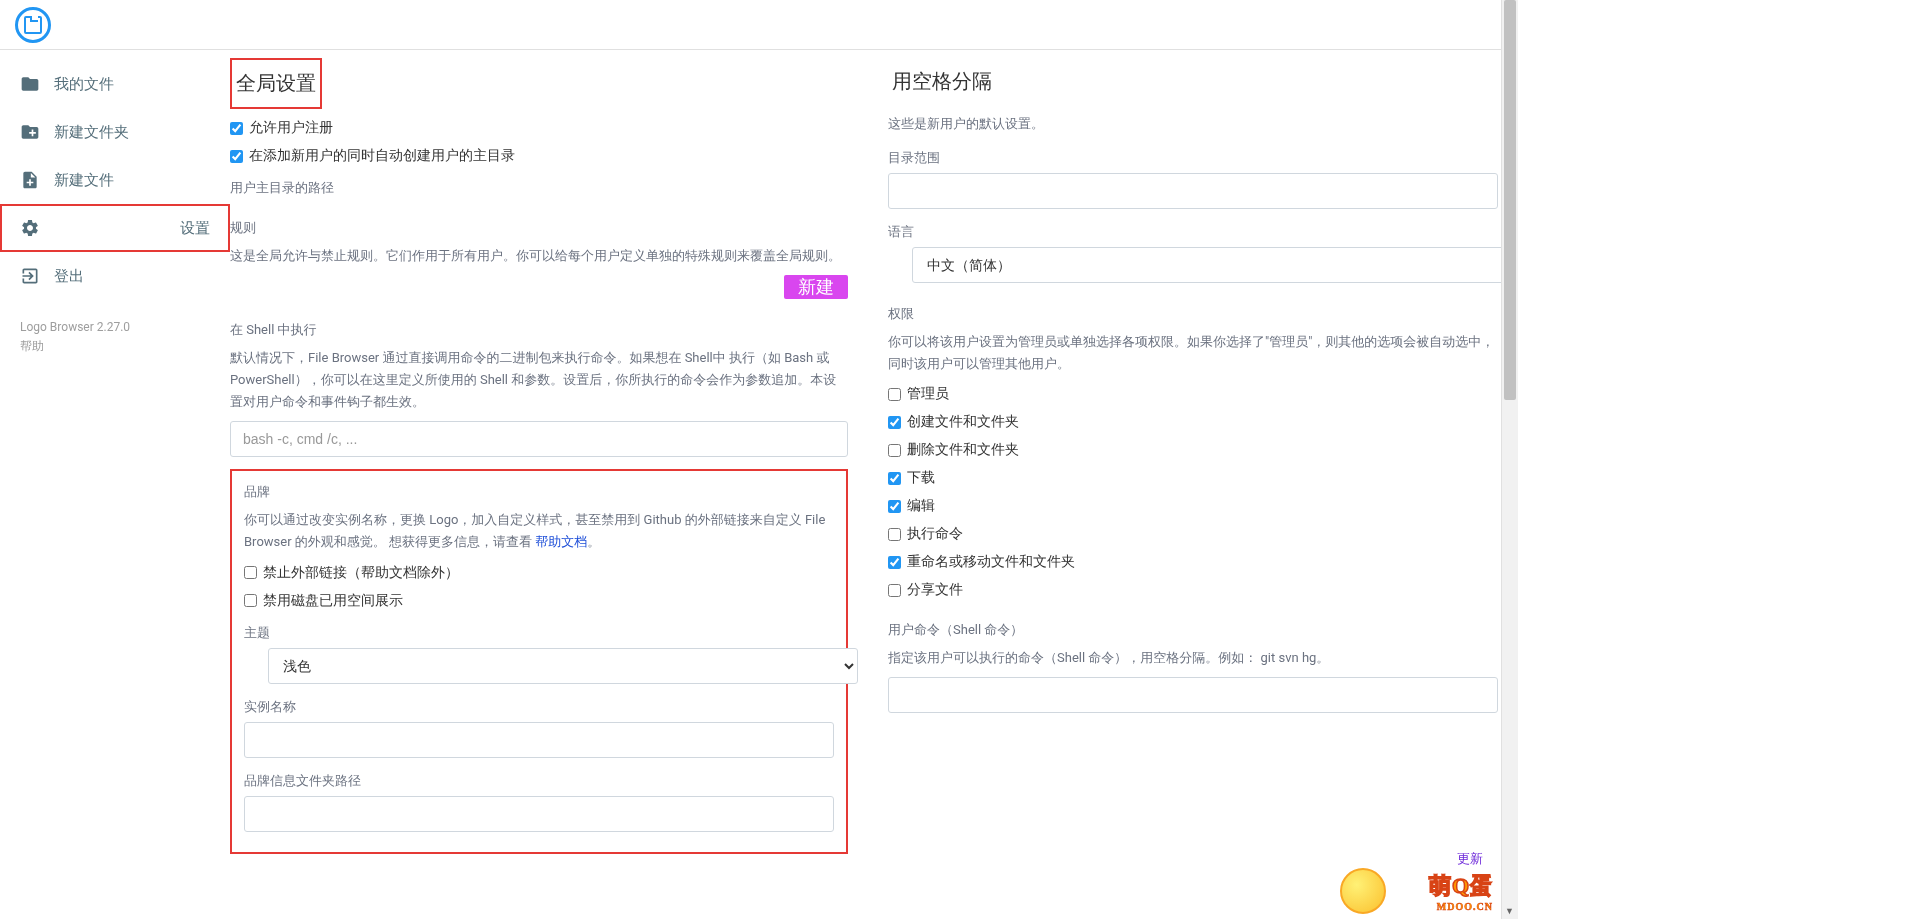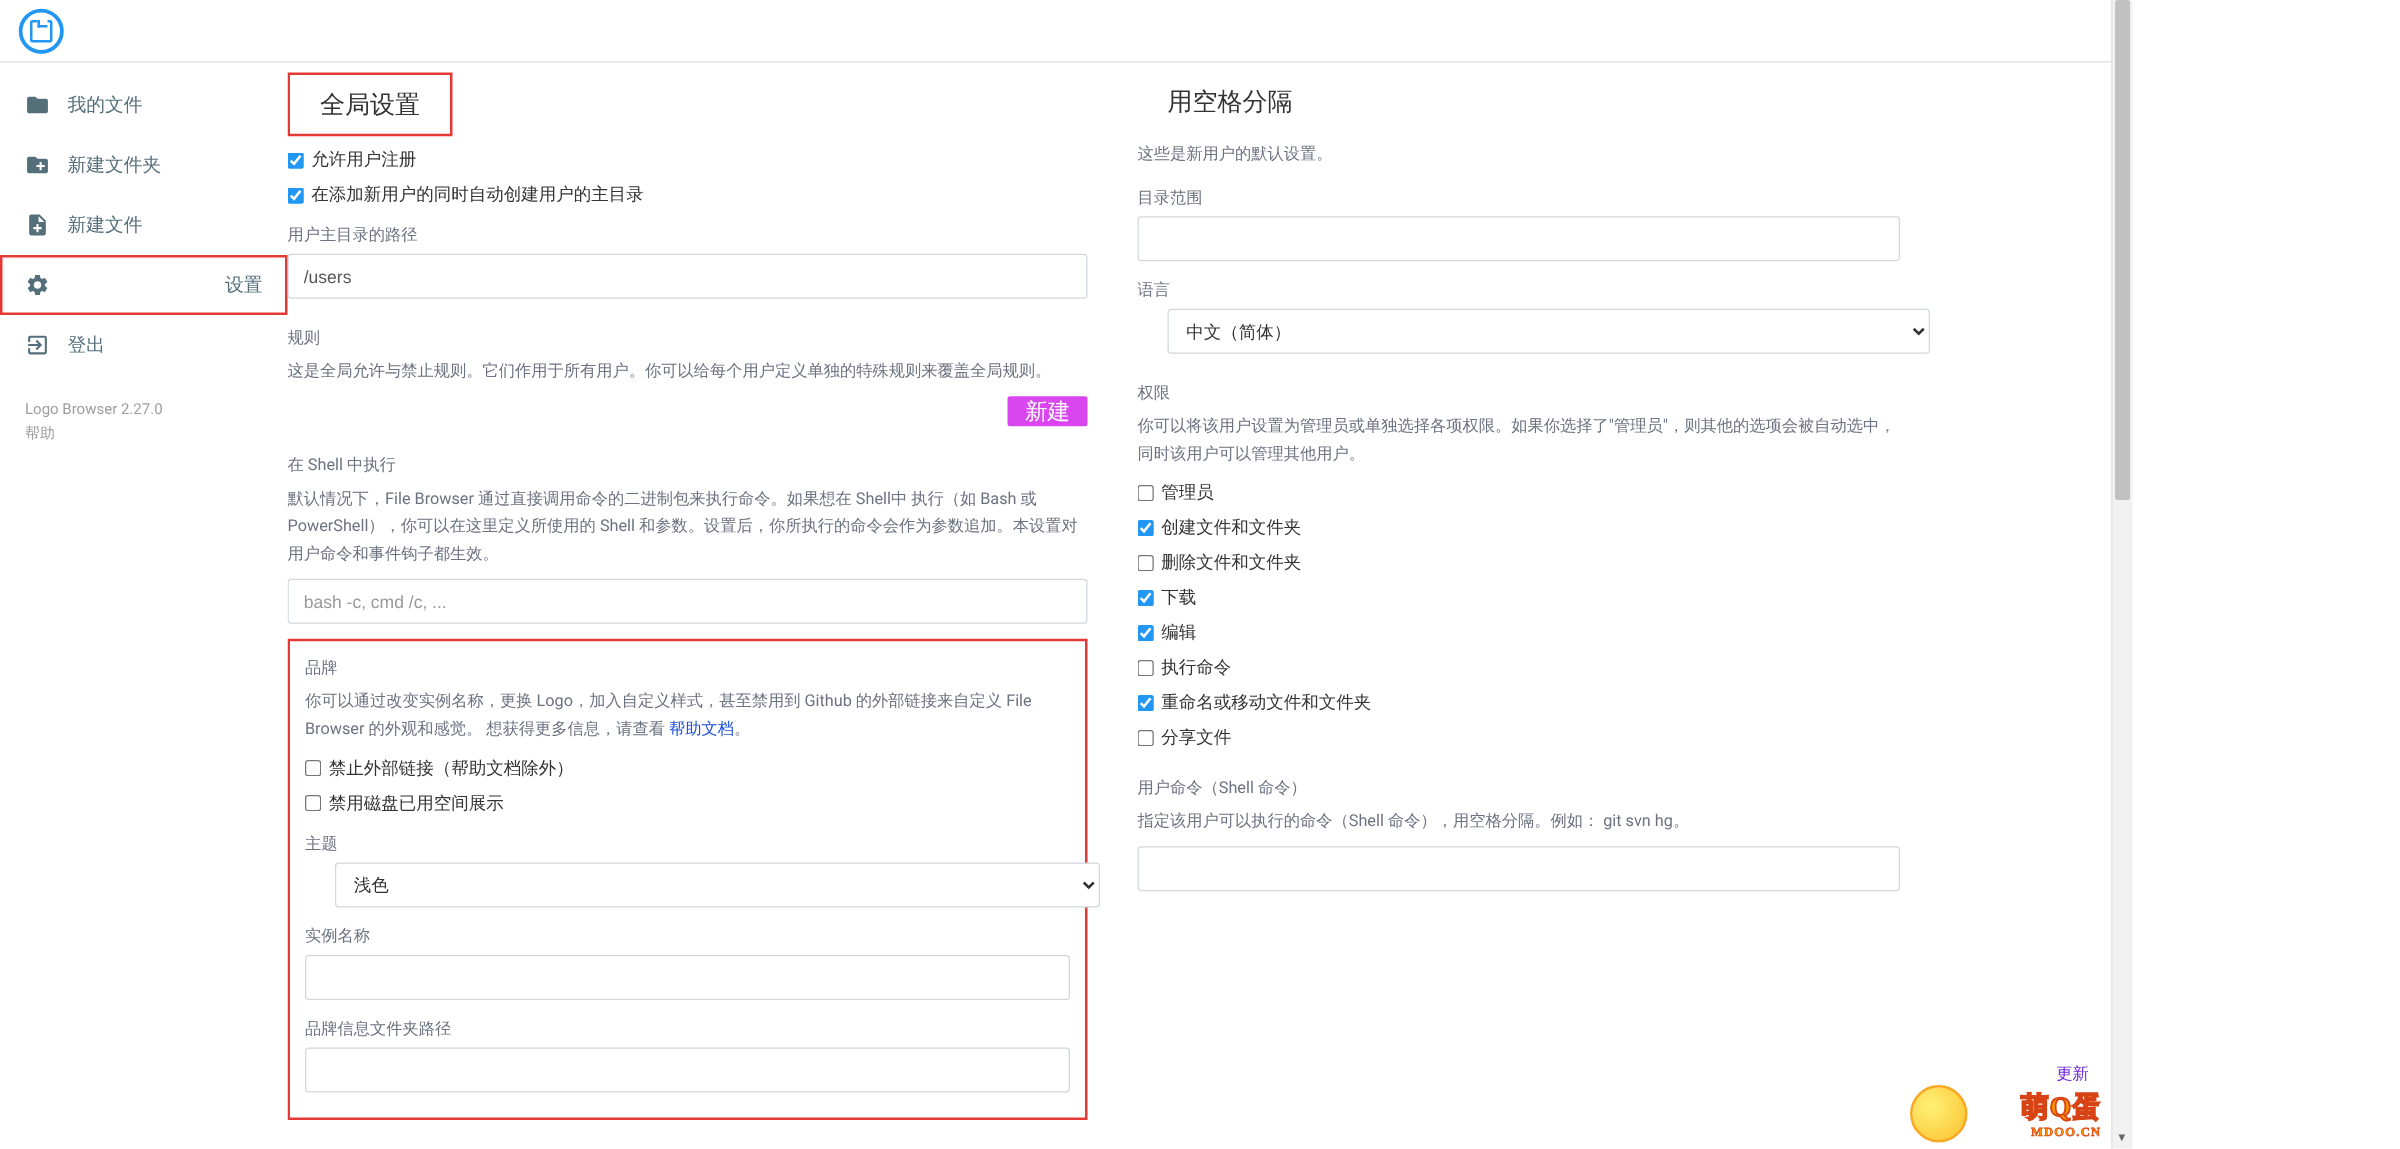--- a/index.html
+++ b/index.html
@@ -1,34 +1,34 @@
 <!DOCTYPE html>
 <html><head>
 <meta charset="utf-8">
 <style>
 * { box-sizing: border-box; margin: 0; padding: 0; }
 body { font-family: -apple-system, BlinkMacSystemFont, "Segoe UI", Roboto, "Helvetica Neue", Arial, sans-serif; font-size: 14px; color: #333; background: #fff; }
-.app { display: flex; flex-direction: column; height: 919px; width: 1706px; position: relative; }
+.app { display: flex; flex-direction: column; height: 919px; width: 1518px; position: relative; }
 .topbar { height: 50px; border-bottom: 1px solid #e0e0e0; display: flex; align-items: center; padding: 0 15px; }
 .logo-circle { width: 36px; height: 36px; border: 3px solid #2196f3; border-radius: 50%; display: flex; align-items: center; justify-content: center; color: #2196f3; }
 .logo-inner { width: 18px; height: 18px; border: 2px solid #2196f3; border-radius: 2px; position: relative; }
 .logo-inner::before { content: ""; position: absolute; top: -2px; right: 2px; width: 6px; height: 4px; background: #fff; border-left: 2px solid #2196f3; border-bottom: 2px solid #2196f3; }
 .main { display: flex; flex: 1; overflow: hidden; }
 .sidebar { width: 230px; padding-top: 10px; }
 .nav-item { display: flex; align-items: center; gap: 14px; padding: 14px 20px; color: #546e7a; cursor: pointer; font-size: 15px; }
 .nav-item.active { border: 2px solid #e53935; padding: 12px 18px; justify-content: space-between; }
 .nav-item .icon { width: 20px; height: 20px; display: inline-flex; align-items: center; justify-content: center; }
 .nav-item svg { width: 20px; height: 20px; fill: #546e7a; }
 .sidebar-footer { padding: 20px; color: #9e9e9e; font-size: 12px; }
 .sidebar-footer div { margin-bottom: 4px; }
 .content { flex: 1; display: flex; gap: 40px; padding: 0 0 20px 0; overflow-y: auto; }
 .col { flex: 1; min-width: 0; padding-top: 8px; }
 .col-left { max-width: 640px; }
 .col-right { max-width: 630px; padding-right: 20px; }
-.card-title { font-size: 20px; color: #333; padding: 10px 24px; display: inline-block; }
+.card-title { font-size: 20px; color: #333; padding: 10px 4px; display: inline-block; }
 .card-title.boxed { border: 2px solid #e53935; }
 .desc { color: #6b7280; font-size: 13px; margin: 8px 0; line-height: 1.7; }
 .check-row { display: flex; align-items: center; gap: 6px; margin: 10px 0; font-size: 14px; }
 .check-row input[type=checkbox] { width: 13px; height: 13px; accent-color: #2196f3; }
 .field-label { color: #6b7280; font-size: 13px; margin-top: 14px; margin-bottom: 6px; }
 .section-label { color: #6b7280; font-size: 13px; margin-top: 22px; margin-bottom: 6px; }
 .text-input { width: 100%; padding: 9px 12px; border: 1px solid #d0d7de; border-radius: 3px; font-size: 14px; color: #555; background: #fff; }
 .text-input::placeholder { color: #999; }
 .select { width: 100%; padding: 8px 10px; border: 1px solid #d0d7de; border-radius: 3px; font-size: 14px; background: #fff; color: #333; margin-left: 24px; }
 .btn-primary { background: #d946ef; color: #fff; border: none; padding: 0 14px; font-size: 18px; border-radius: 2px; cursor: pointer; float: right; }
@@ -112,21 +112,20 @@
         <div class="check-row">
           <input type="checkbox" checked="" style="">
           <span>允许用户注册</span>
         </div>
         <div class="check-row">
           <input type="checkbox" checked="" style="">
           <span>在添加新用户的同时自动创建用户的主目录</span>
         </div>
 
         <div class="field-label">用户主目录的路径</div>
-        <input class="text-input" value="/users" style="">
 
         <div class="section-label">规则</div>
         <div class="desc">这是全局允许与禁止规则。它们作用于所有用户。你可以给每个用户定义单独的特殊规则来覆盖全局规则。</div>
         <div class="clearfix">
           <button class="btn-primary">新建</button>
         </div>
 
         <div class="section-label">在 Shell 中执行</div>
         <div class="desc">默认情况下，File Browser 通过直接调用命令的二进制包来执行命令。如果想在 Shell中 执行（如 Bash 或 PowerShell），你可以在这里定义所使用的 Shell 和参数。设置后，你所执行的命令会作为参数追加。本设置对用户命令和事件钩子都生效。</div>
         <input class="text-input" placeholder="bash -c, cmd /c, ..." style="">

